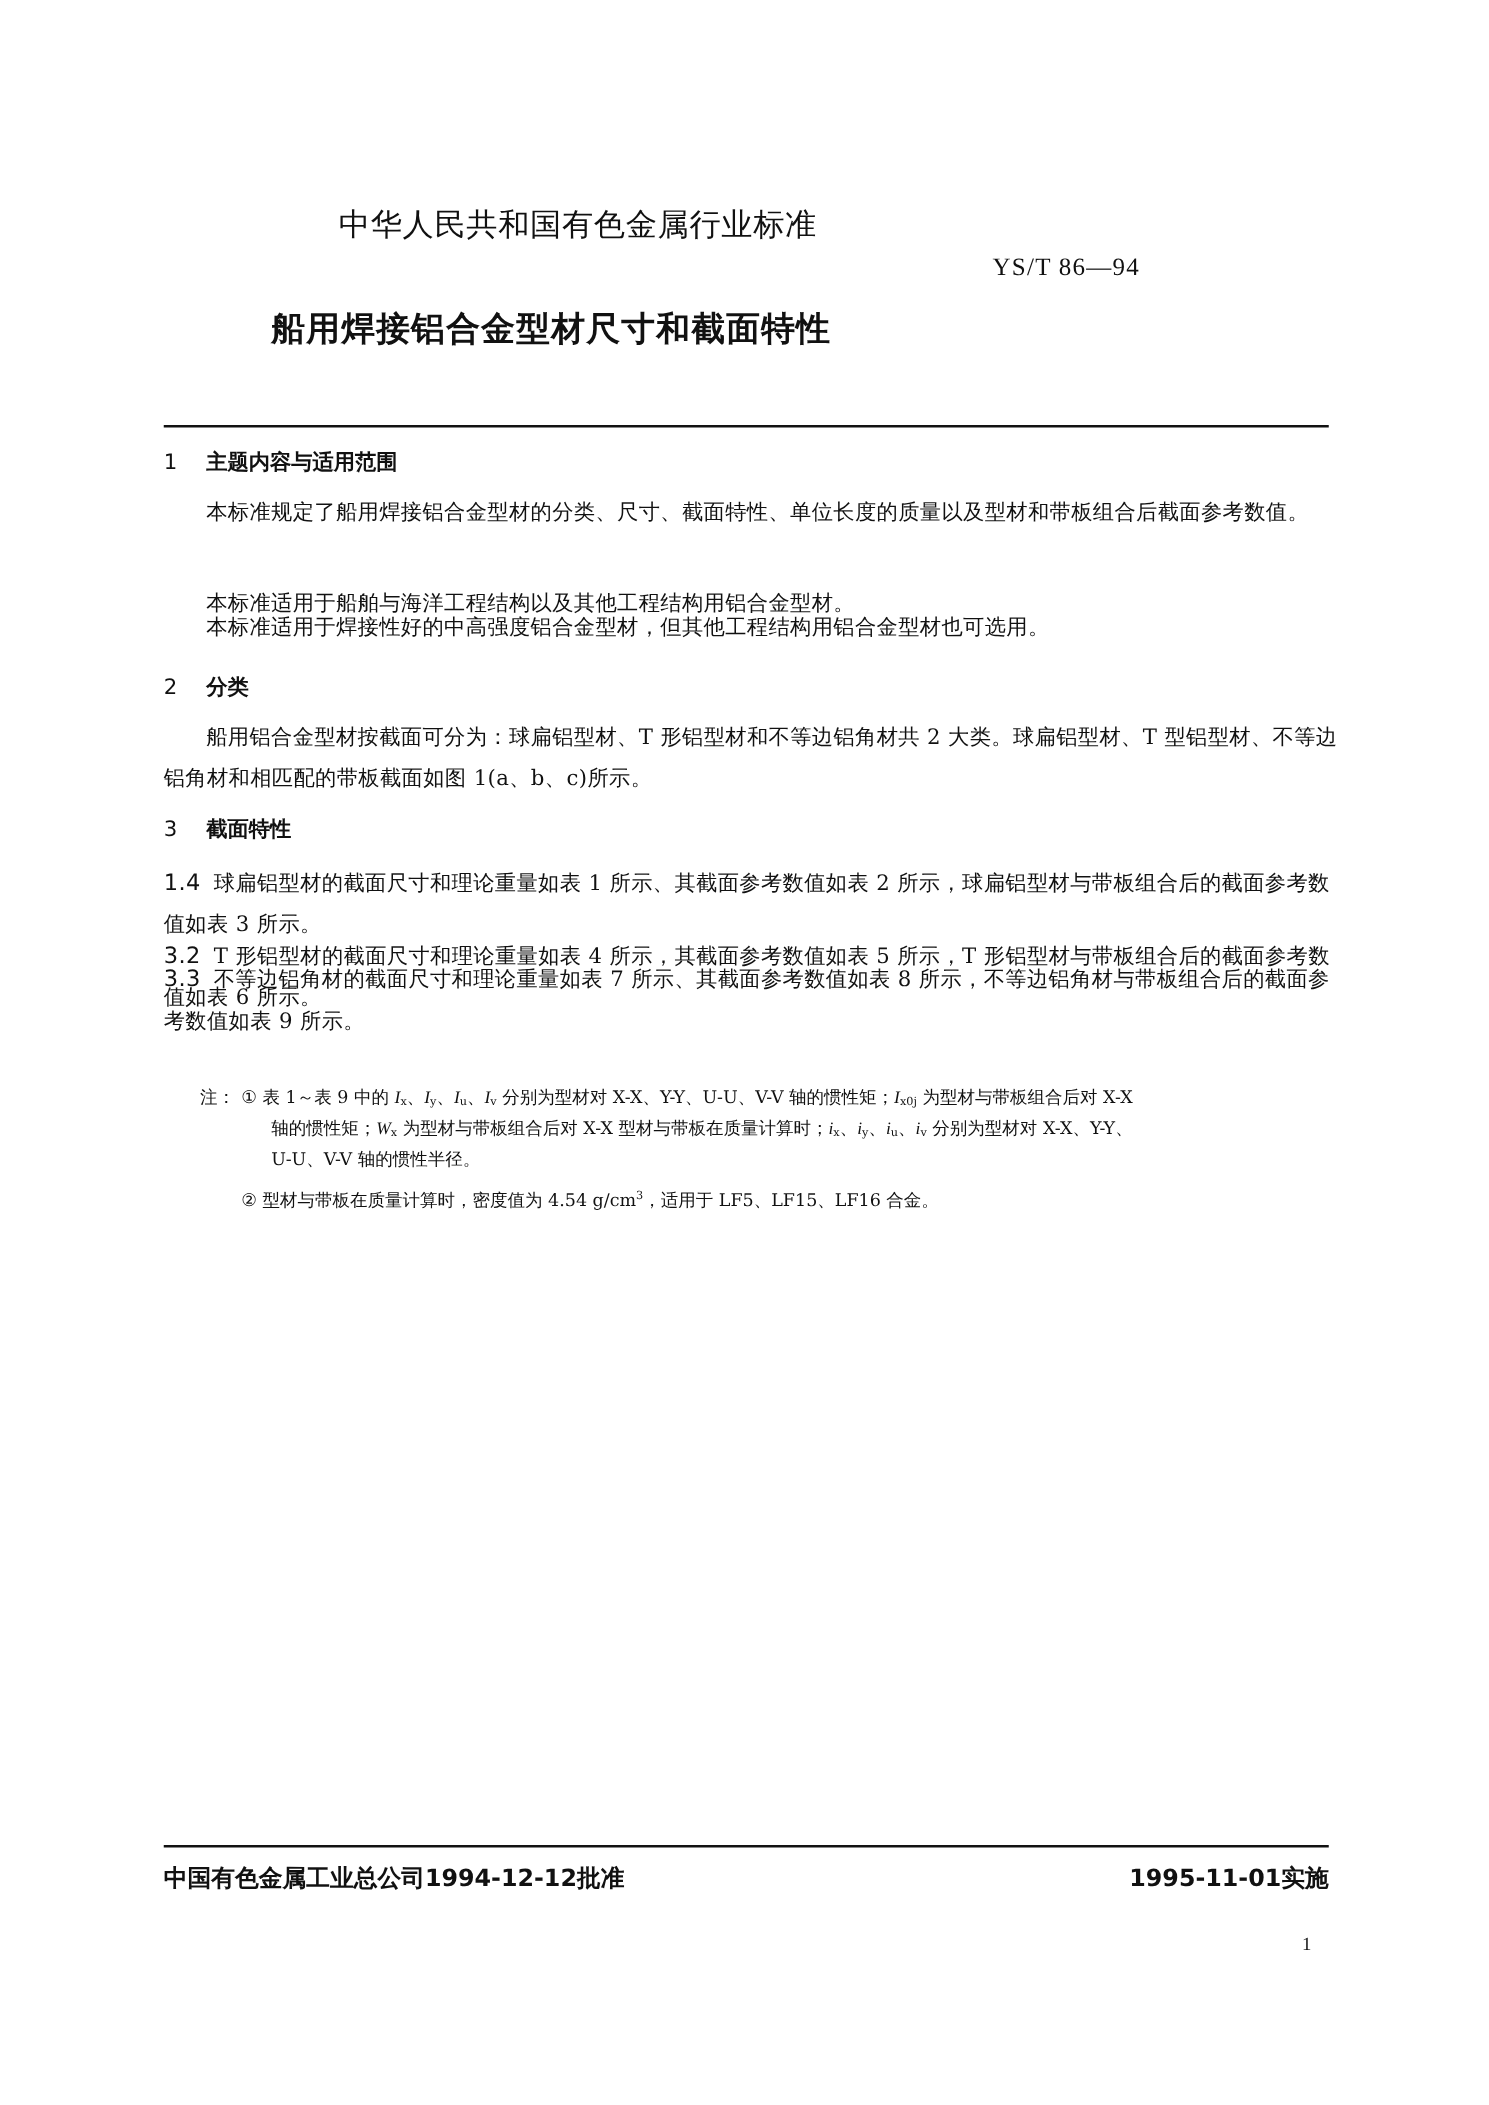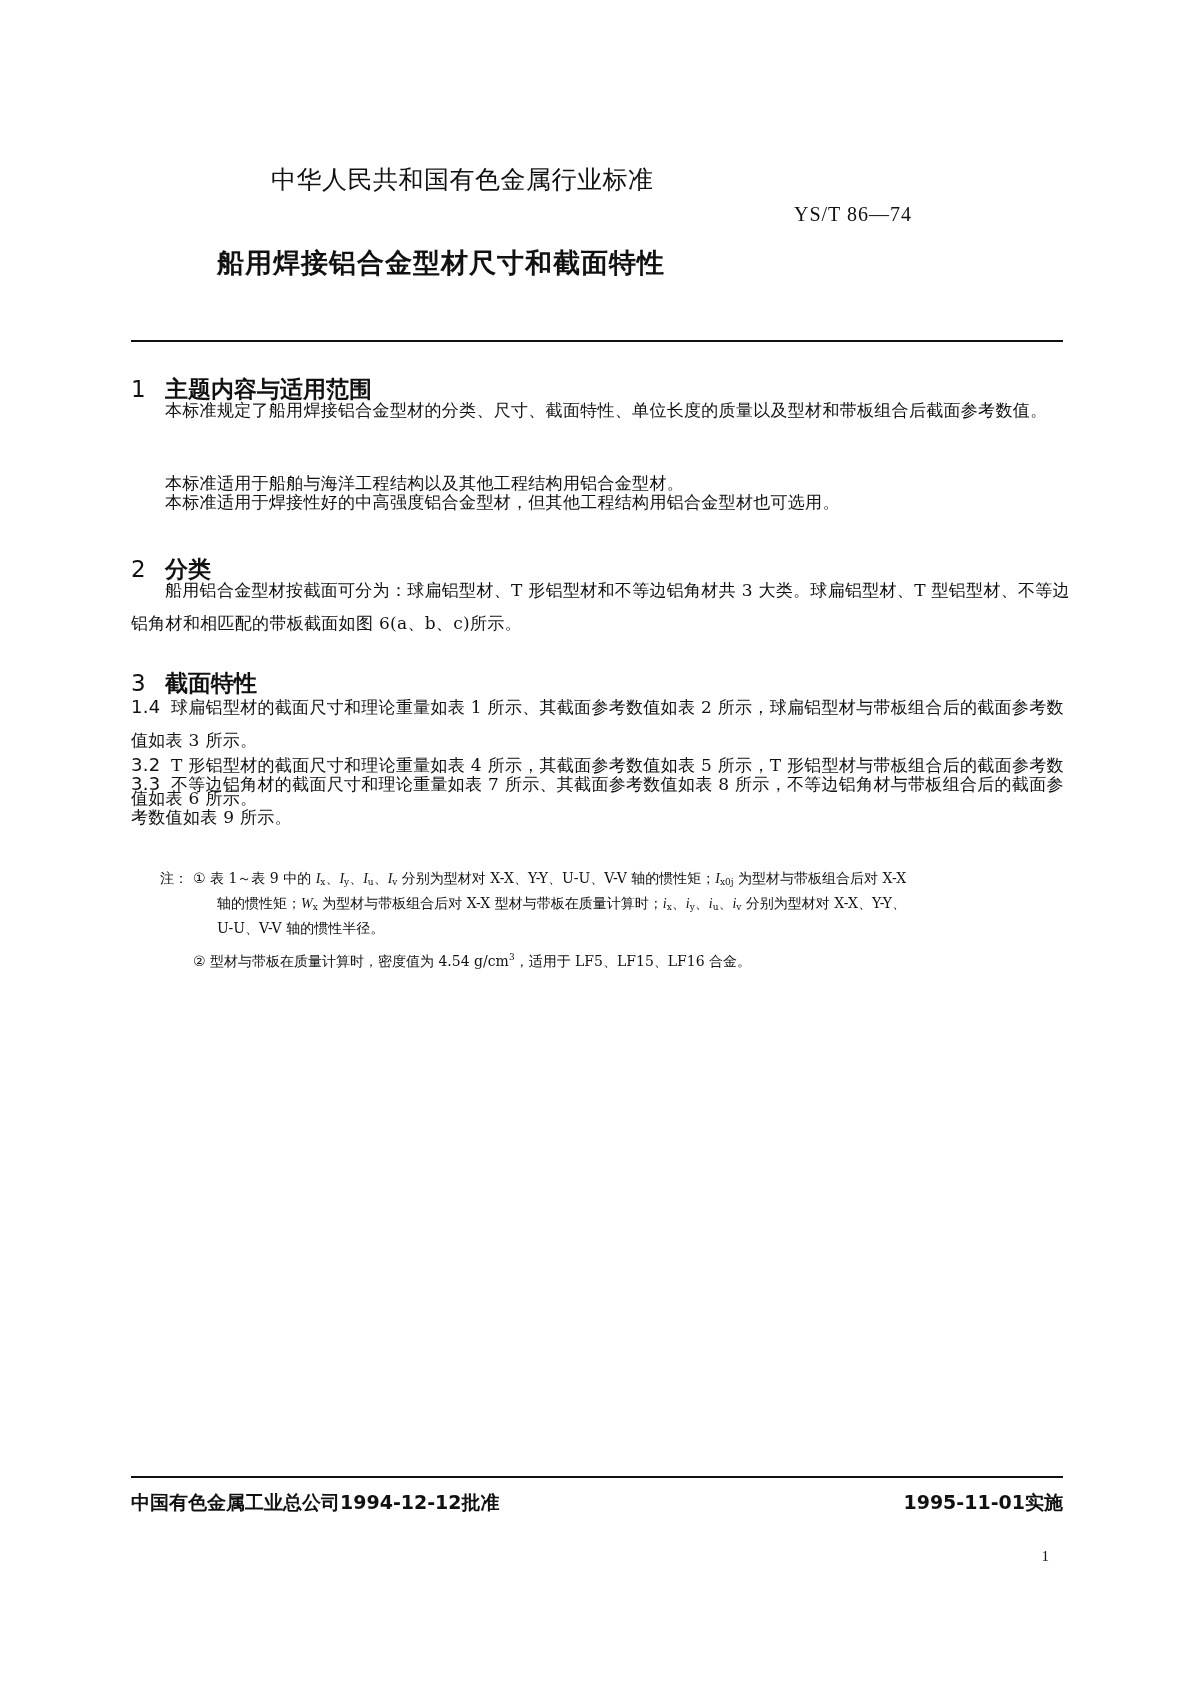--- a/index.html
+++ b/index.html
@@ -20,23 +20,22 @@
     .doc-title {
       left: 217px; top: 245px; font-size: 27px; font-weight: bold;
       font-family: "DejaVu Sans", "Liberation Sans", sans-serif; letter-spacing: 1px;
     }
     .rule {
       position: absolute; left: 131px; width: 932px; height: 2px; background: #111;
     }
     .rule.top { top: 340px; }
     .rule.bottom { top: 1476px; }
     .heading {
-      left: 131px; font-size: 23px; font-weight: bold;
+      left: 131px; font-size: 17px; font-weight: bold;
       font-family: "DejaVu Sans", "Liberation Sans", sans-serif;
-      margin-top: 16px;
     }
     .heading .num { display: inline-block; width: 34px; font-weight: normal; }
     .para {
       left: 131px; width: 950px; font-size: 17px; line-height: 33px;
       white-space: normal; letter-spacing: 0.3px;
     }
     .para .indent { padding-left: 34px; }
     .sub {
       left: 131px; width: 950px; font-size: 17px; line-height: 33px;
       white-space: normal; letter-spacing: 0.3px;
@@ -62,21 +61,21 @@
     .footer.right { right: 128px; }
     .page-num {
       right: 142px; top: 1548px; font-size: 15px;
       font-family: "Liberation Serif", serif;
     }
   </style>
 </head>
 <body>
 
 <div class="abs std-name">中华人民共和国有色金属行业标准</div>
-<div class="abs std-code">YS/T 86—74</div>
+<div class="abs std-code">YS/T 86—94</div>
 <div class="abs doc-title">船用焊接铝合金型材尺寸和截面特性</div>
 
 <div class="rule top"></div>
 
 <div class="abs heading" style="top:358px;">
   <span class="num">1</span><span>主题内容与适用范围</span>
 </div>
 <div class="abs para" style="top:394px;">
   <span class="indent"></span><span>本标准规定了船用焊接铝合金型材的分类、尺寸、截面特性、单位长度的质量以及型材和带板组合后截面参考数值。</span>
 </div>
@@ -84,21 +83,21 @@
   <span class="indent"></span><span>本标准适用于船舶与海洋工程结构以及其他工程结构用铝合金型材。</span>
 </div>
 <div class="abs para" style="top:486px;">
   <span class="indent"></span><span>本标准适用于焊接性好的中高强度铝合金型材，但其他工程结构用铝合金型材也可选用。</span>
 </div>
 
 <div class="abs heading" style="top:538px;">
   <span class="num">2</span><span>分类</span>
 </div>
 <div class="abs para" style="top:574px;">
-  <span class="indent"></span><span>船用铝合金型材按截面可分为：球扁铝型材、T 形铝型材和不等边铝角材共 3 大类。球扁铝型材、T 型铝型材、不等边铝角材和相匹配的带板截面如图 6(a、b、c)所示。</span>
+  <span class="indent"></span><span>船用铝合金型材按截面可分为：球扁铝型材、T 形铝型材和不等边铝角材共 2 大类。球扁铝型材、T 型铝型材、不等边铝角材和相匹配的带板截面如图 1(a、b、c)所示。</span>
 </div>
 
 <div class="abs heading" style="top:652px;">
   <span class="num">3</span><span>截面特性</span>
 </div>
 <div class="abs sub" style="top:690px;">
   <span class="num">1.4</span><span>球扁铝型材的截面尺寸和理论重量如表 1 所示、其截面参考数值如表 2 所示，球扁铝型材与带板组合后的截面参考数值如表 3 所示。</span>
 </div>
 <div class="abs sub" style="top:748px;">
   <span class="num">3.2</span><span>T 形铝型材的截面尺寸和理论重量如表 4 所示，其截面参考数值如表 5 所示，T 形铝型材与带板组合后的截面参考数值如表 6 所示。</span>

